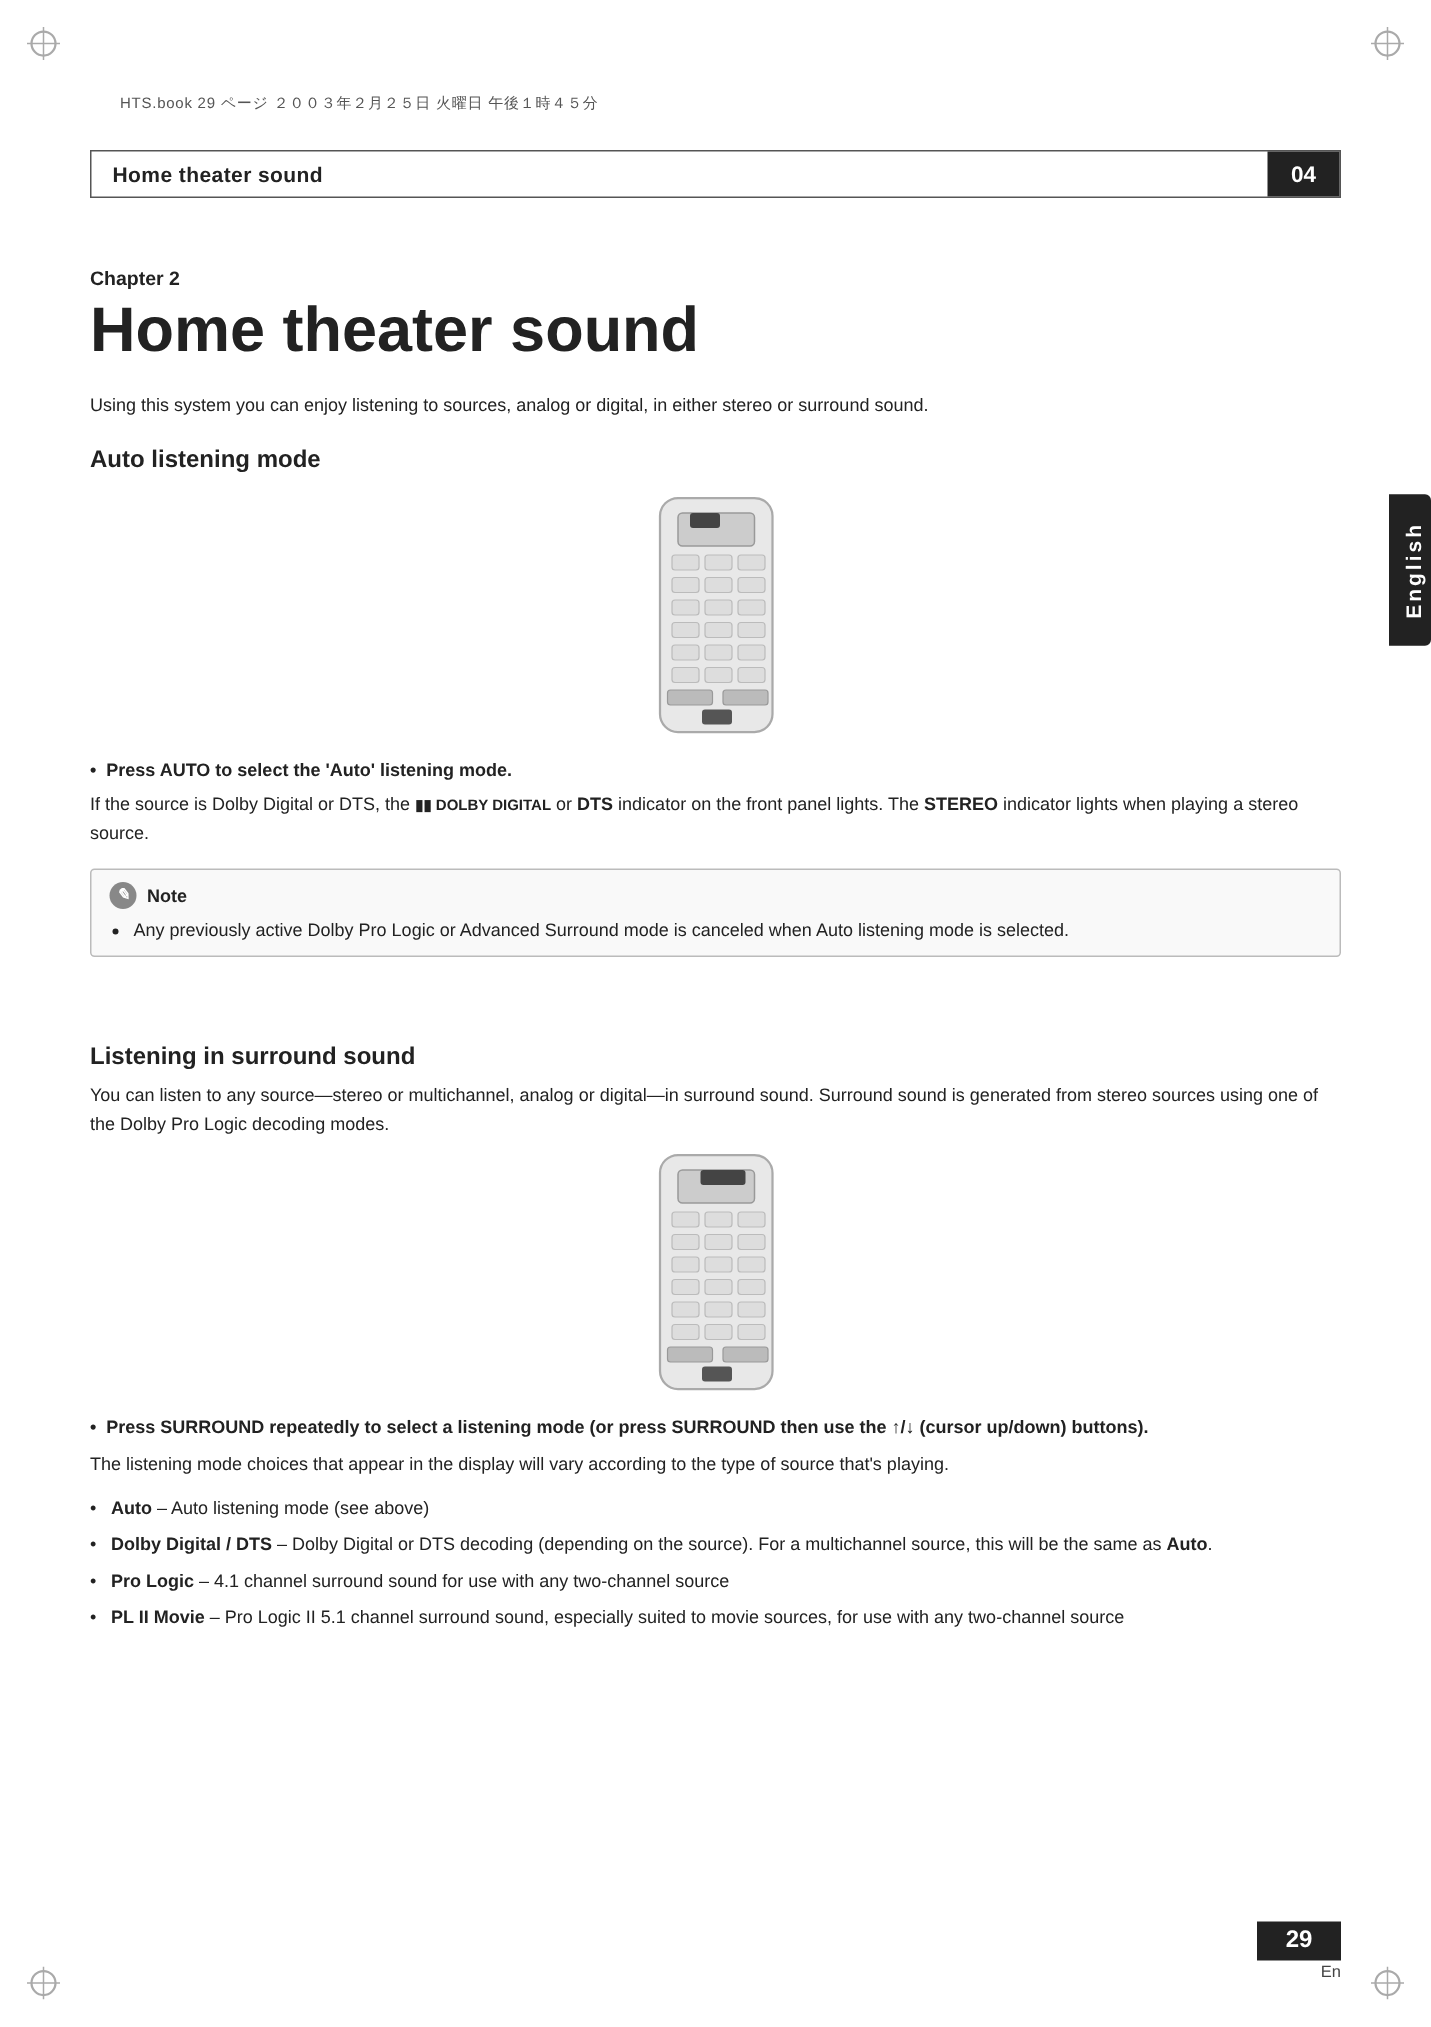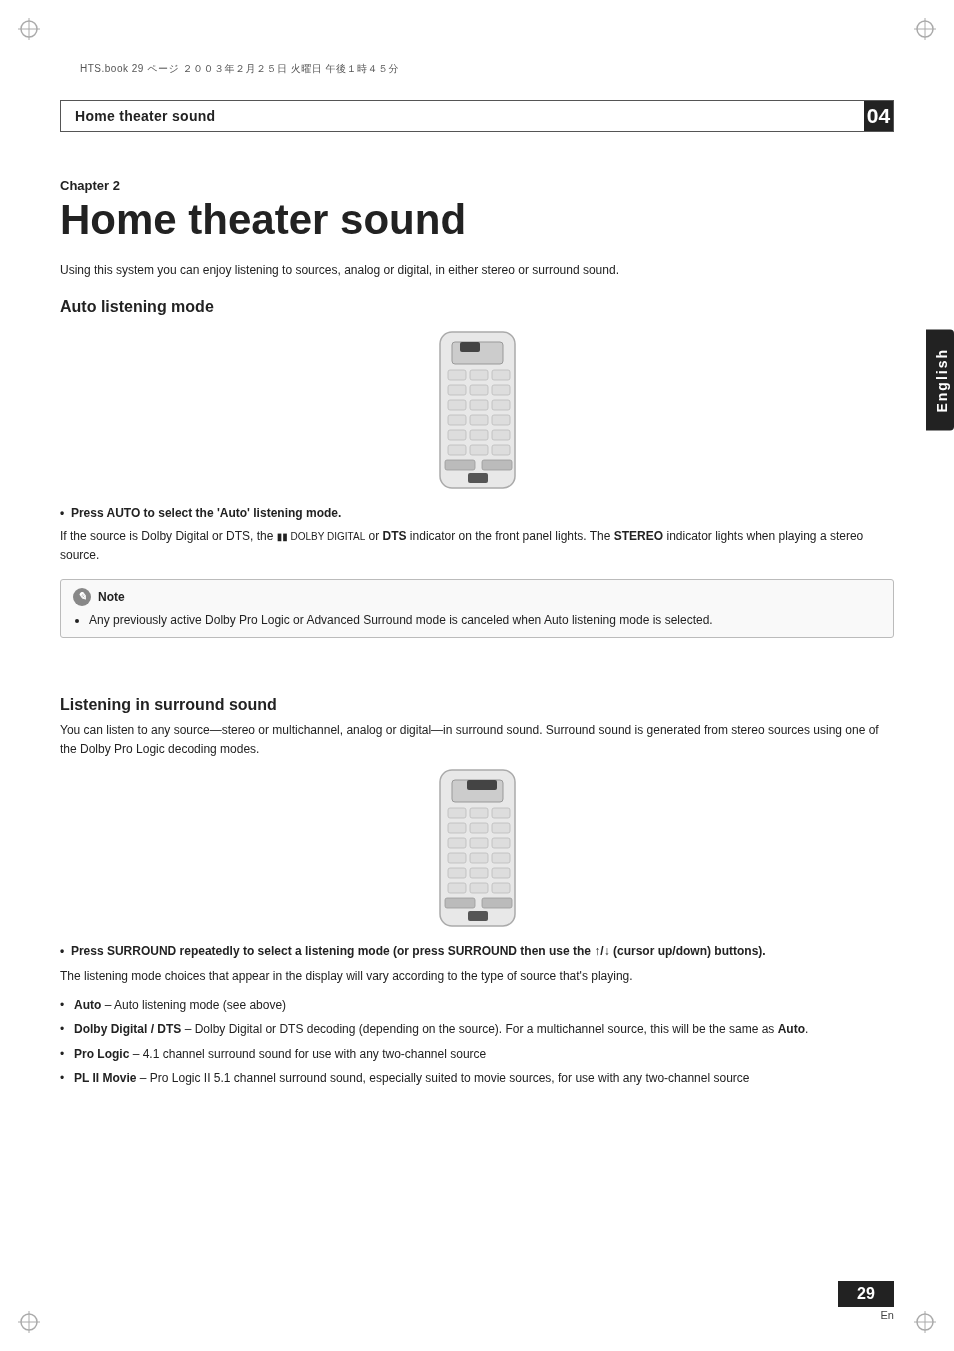--- a/index.html
+++ b/index.html
@@ -29,22 +29,22 @@
     .header-bar-title {
       font-weight: bold;
       font-size: 14px;
       padding-left: 14px;
       letter-spacing: 0.02em;
     }
     .header-bar-num {
       background: #222;
       color: #fff;
       font-weight: bold;
-      font-size: 21px;
-      width: 29px;
+      font-size: 15px;
+      width: 48px;
       height: 100%;
       display: flex;
       align-items: center;
       justify-content: center;
     }
 
     
     .english-tab {
       position: absolute;
       top: 330px;
@@ -334,21 +334,21 @@
           <rect x="15" y="130" width="30" height="10" rx="2" fill="#bbb" stroke="#999" stroke-width="0.8"></rect>
           <rect x="52" y="130" width="30" height="10" rx="2" fill="#bbb" stroke="#999" stroke-width="0.8"></rect>
 
           <rect x="38" y="143" width="20" height="10" rx="2" fill="#555"></rect>
         </svg>
       </div>
 
       <div class="bullet-instruction">
         <p>• &nbsp;<span>Press AUTO to select the 'Auto' listening mode.</span></p>
         <p class="normal" style="margin-top:5px;">
-          If the source is Dolby Digital or DTS, the <span style="font-size:10px;font-weight:normal;">▮▮ DOLBY DIGITAL</span> or <span style="font-weight:bold;">DTS</span> indicator on the front panel lights. The <span style="font-weight:bold;">STEREO</span> indicator lights when playing a stereo source.
+          If the source is Dolby Digital or DTS, the <span style="font-size:10px;font-weight:bold;">▮▮ DOLBY DIGITAL</span> or <span style="font-weight:bold;">DTS</span> indicator on the front panel lights. The <span style="font-weight:bold;">STEREO</span> indicator lights when playing a stereo source.
         </p>
       </div>
 
       <div class="note-box">
         <div class="note-header">
           <div class="note-icon">✎</div>
           <span>Note</span>
         </div>
         <ul>
           <li>Any previously active Dolby Pro Logic or Advanced Surround mode is canceled when Auto listening mode is selected.</li>

